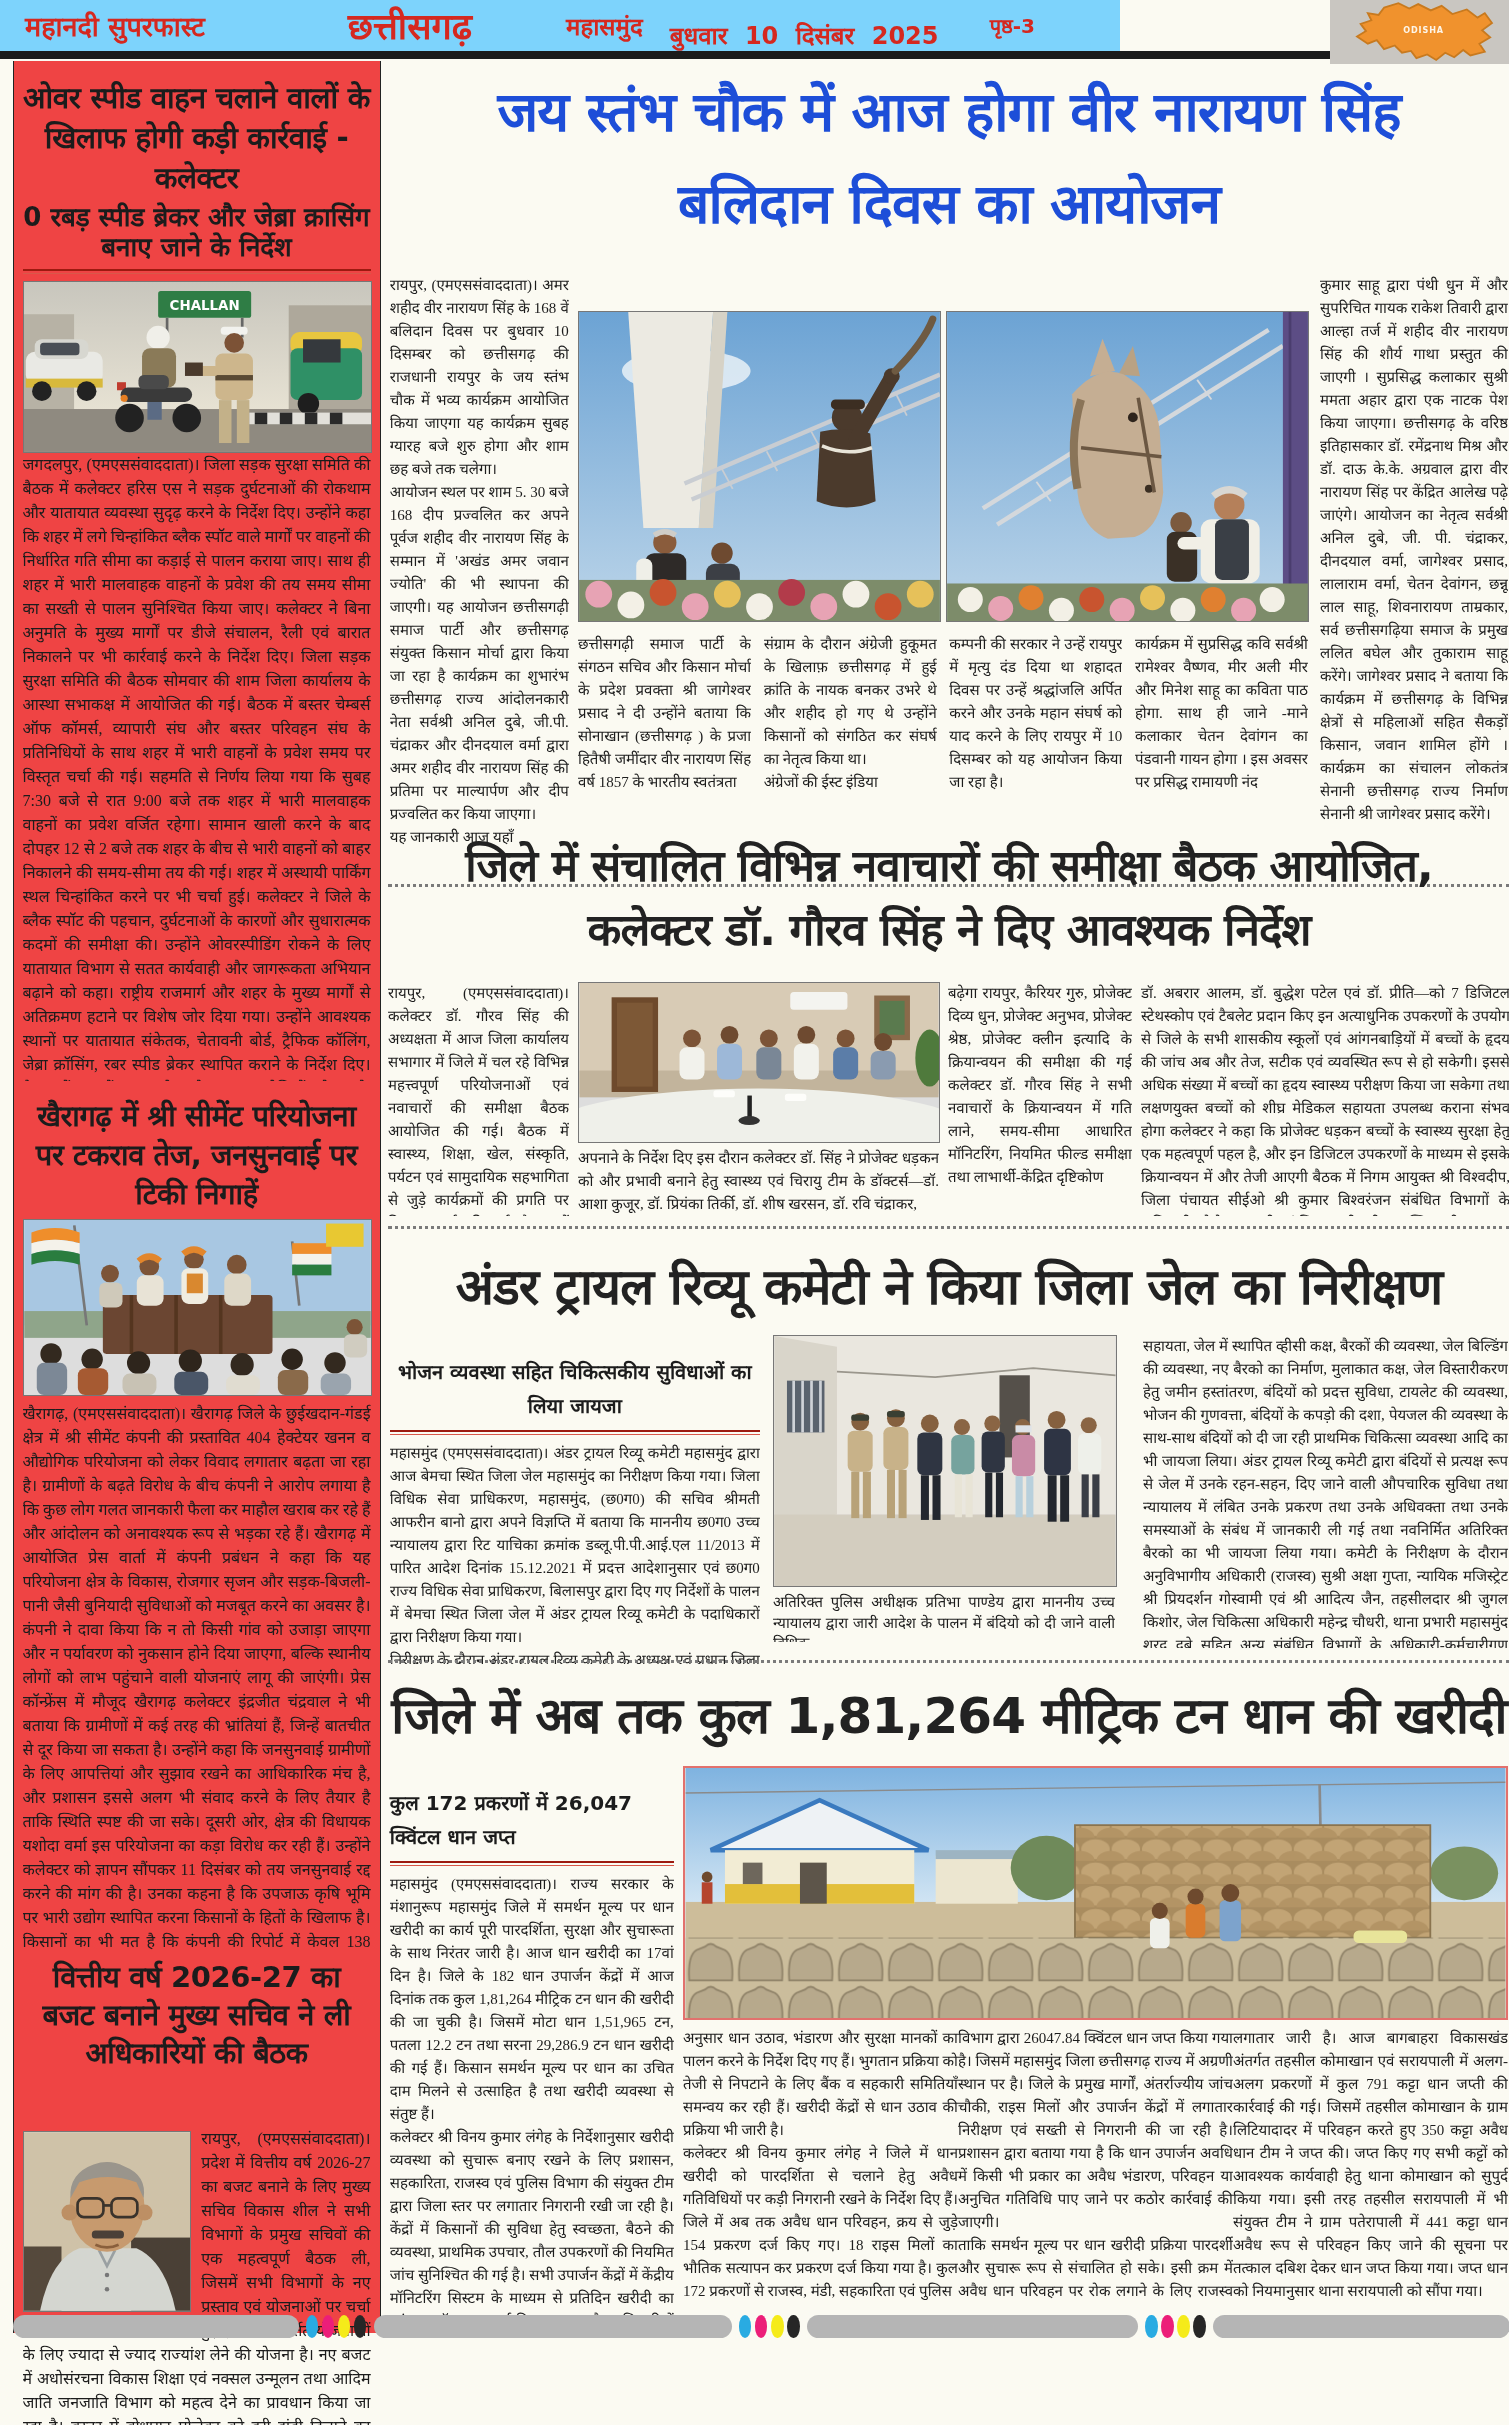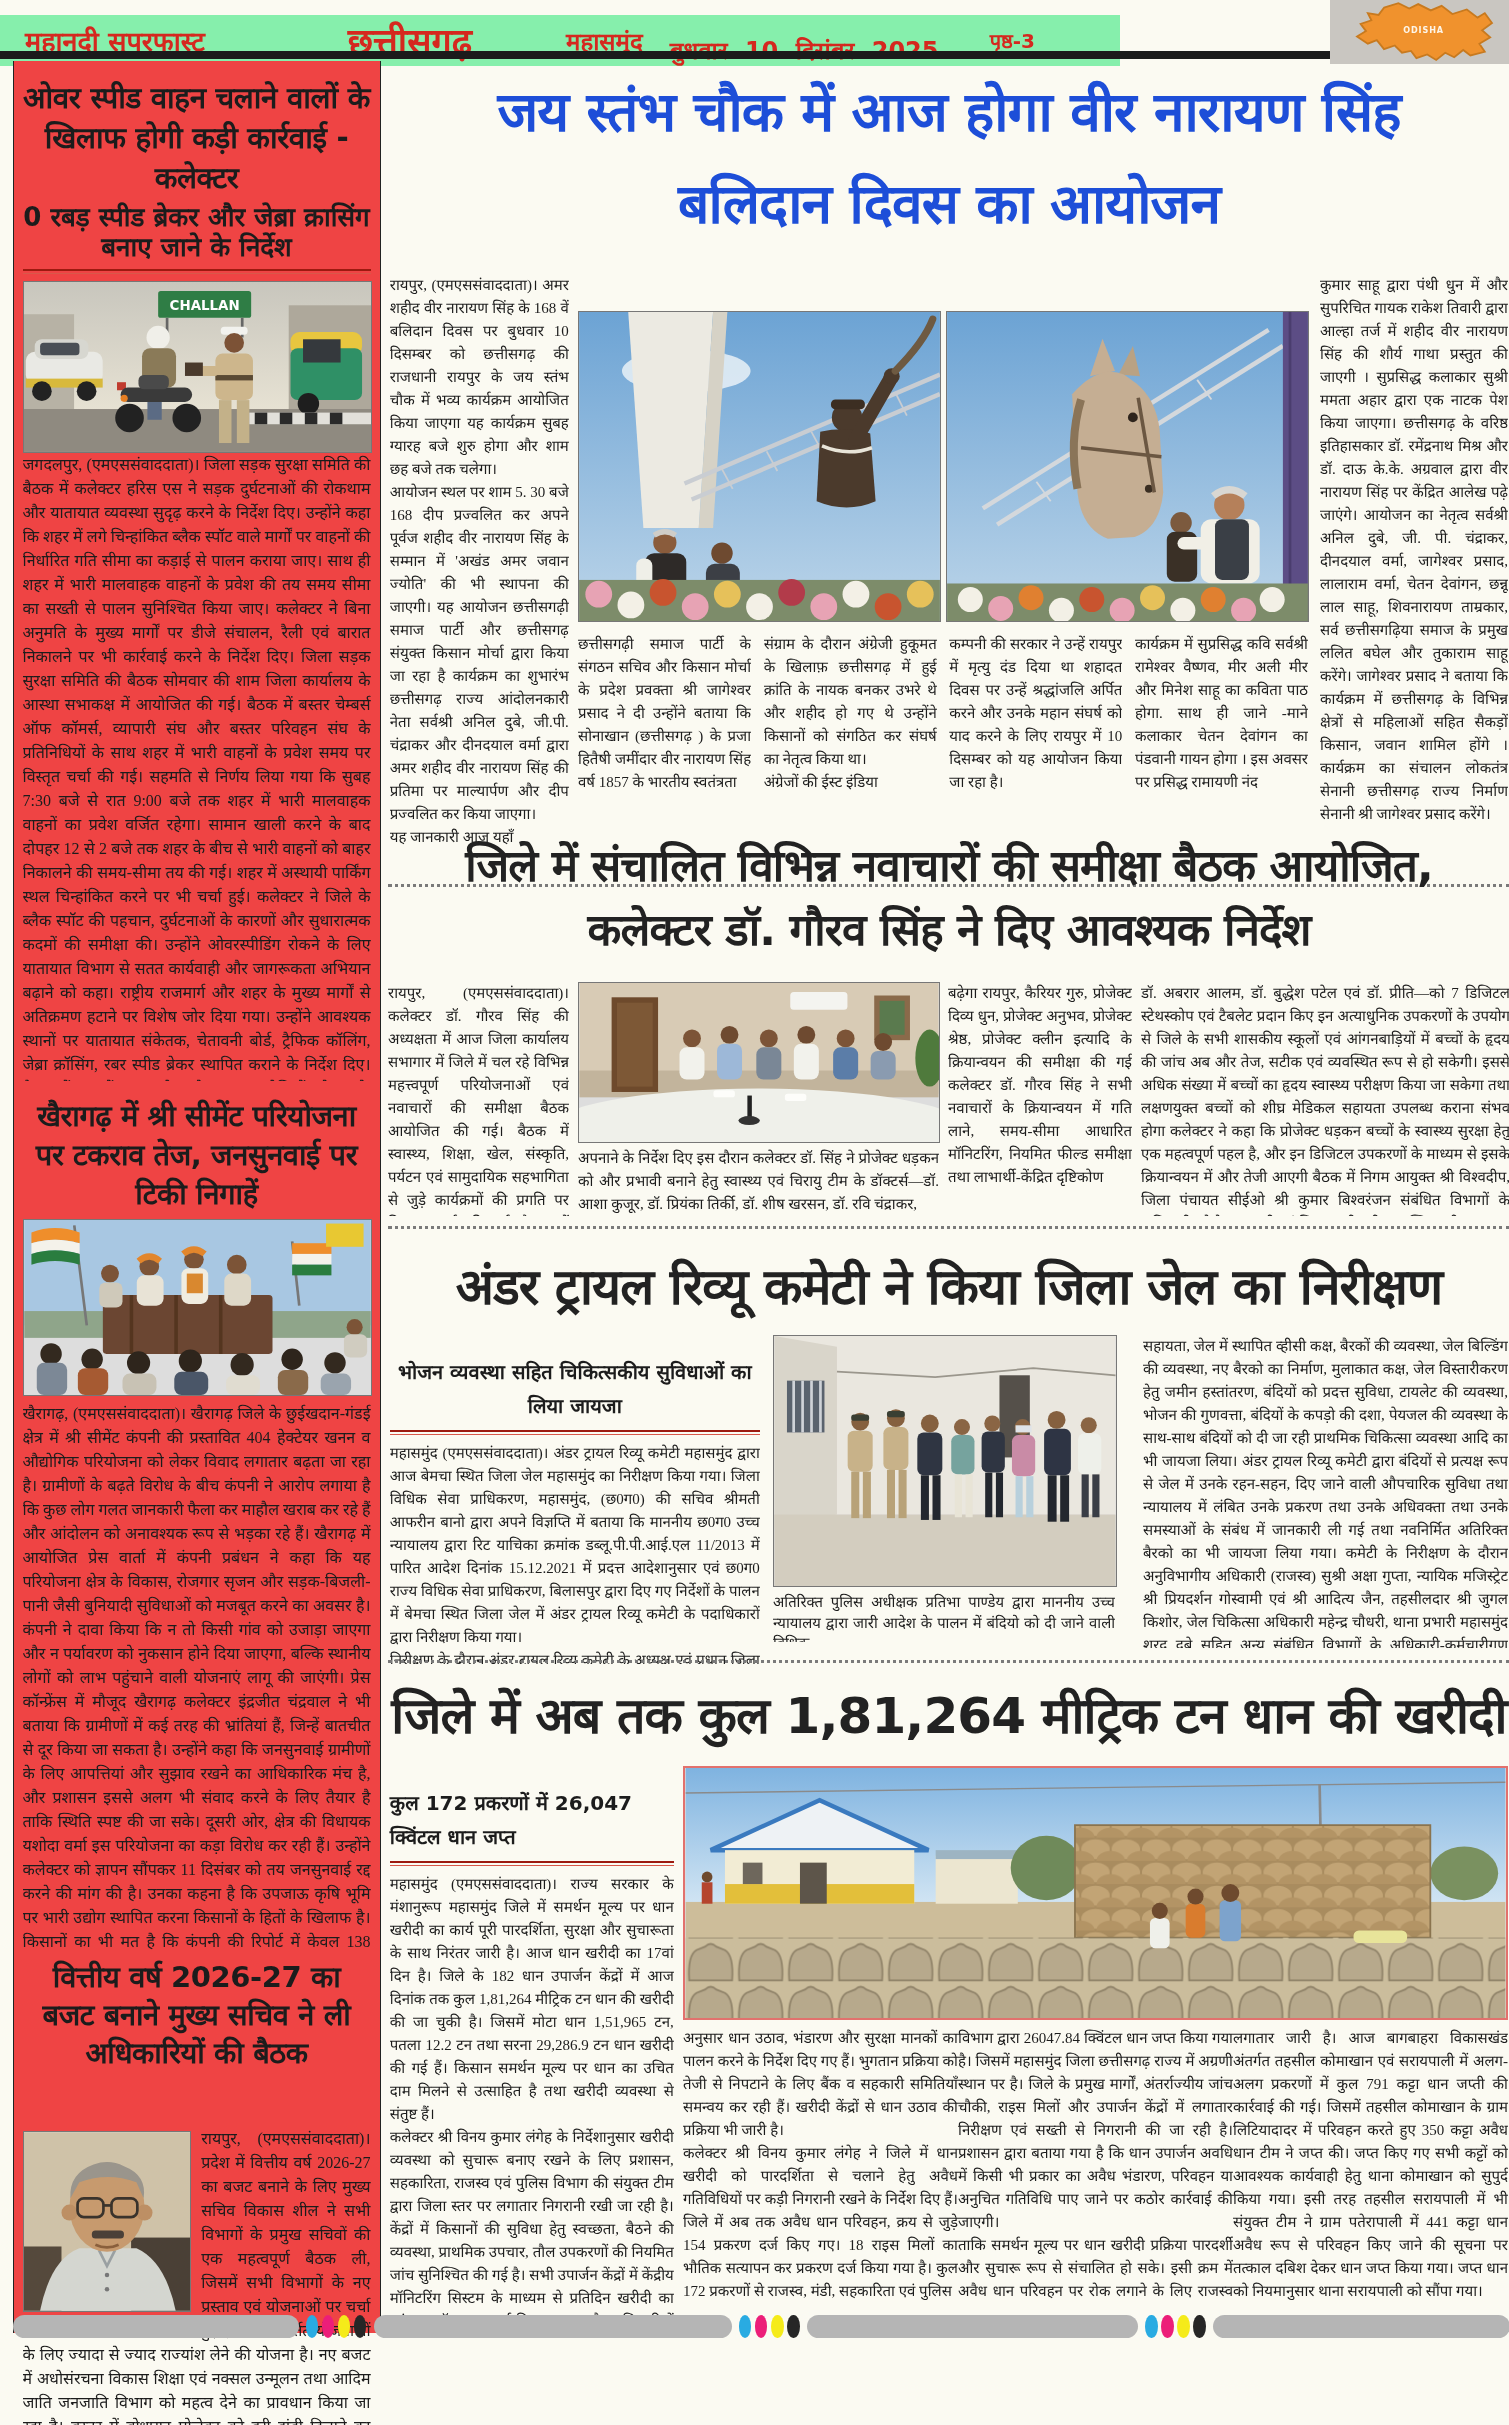--- a/index.html
+++ b/index.html
@@ -1,19 +1,19 @@
 <!DOCTYPE html>
 <html style="font-size:14.3px"><head>
 <meta charset="utf-8">
 <style>
   html,body{margin:0;padding:0;background:#9a9a9a;}
   .page{position:relative;width:1510px;height:2426px;background:#fbfaf2;overflow:hidden;
         font-family:"Liberation Serif",serif;color:#1c1c1c;}
   
-  .masthead{position:absolute;left:0;top:15px;width:1120px;height:51px;background:#86efac;
+  .masthead{position:absolute;left:0;top:0;width:1120px;height:51px;background:#7dd3fc;
             display:flex;align-items:center;}
   .mh{font-family:"DejaVu Sans",sans-serif;font-weight:bold;color:#d5281f;white-space:nowrap;}
   .mh-paper{font-size:27px;margin-left:25px;}
   .mh-edition{font-size:36px;margin-left:143px;}
   .mh-city{font-size:24px;margin-left:94px;}
   .mh-date{font-size:24px;margin-left:27px;word-spacing:9px;margin-top:18px;}
   .mh-page{font-size:20px;margin-left:auto;margin-right:85px;}
   .map-block{position:absolute;left:1330px;top:0;width:180px;height:64px;background:#c9c6c1;}
   .map-block svg{display:block;width:100%;height:100%;}
   .top-rule{position:absolute;left:0;top:51px;width:1330px;height:8px;background:#1b1b1b;}

